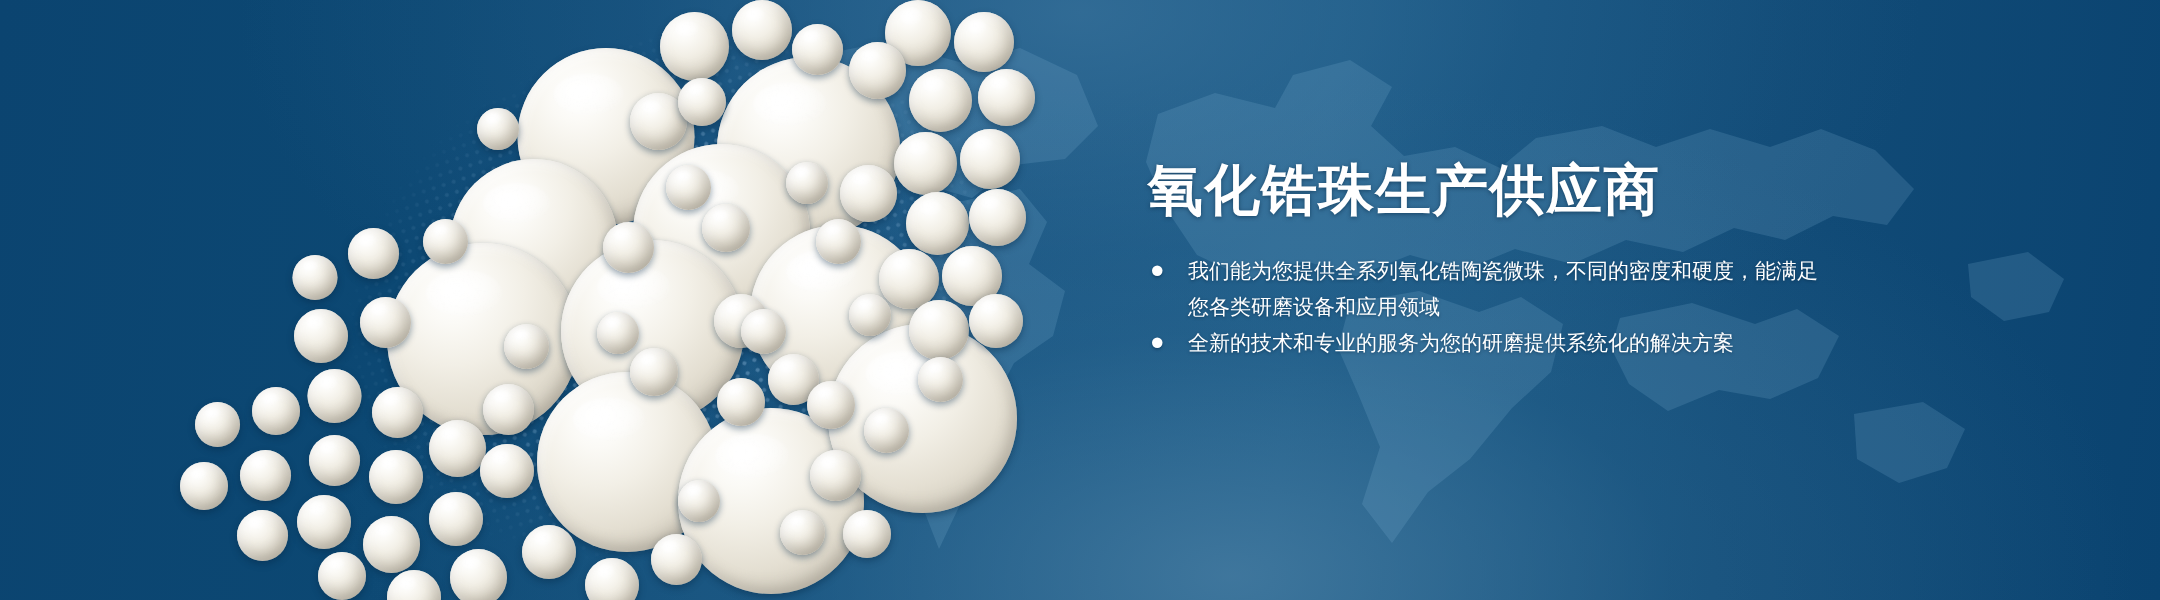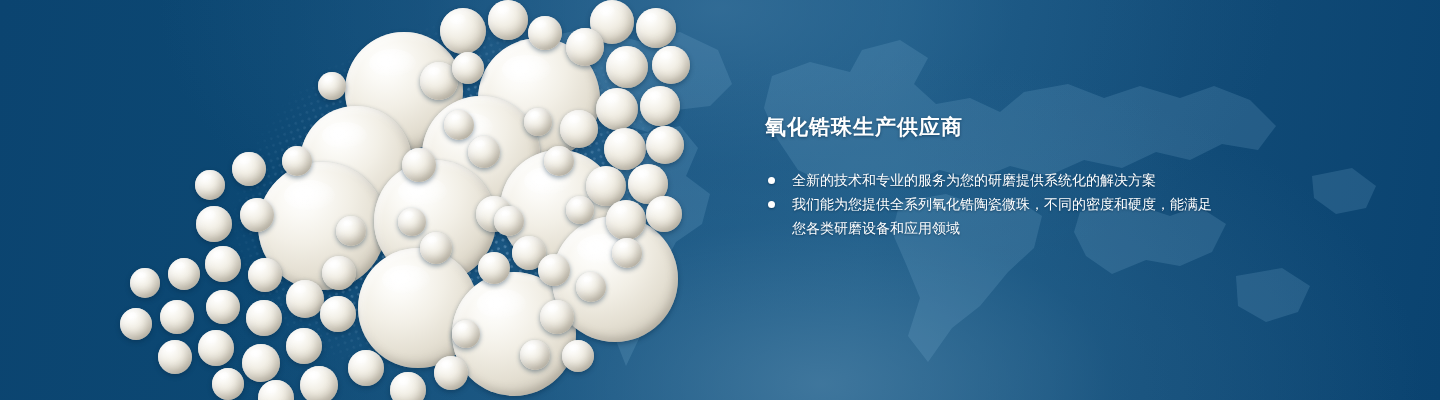--- a/index.html
+++ b/index.html
@@ -96,21 +96,21 @@
 
   
   .content {
     position: absolute;
     left: 765px;
     top: 108px;
     width: 460px;
   }
   .headline {
     color: #ffffff;
-    font-size: 21px;
+    font-size: 37px;
     font-weight: bold;
     line-height: 38px;
     letter-spacing: 1px;
     margin: 0 0 22px 0;
     text-shadow: 0 1px 3px rgba(3,32,58,0.55);
     white-space: nowrap;
   }
   .bullets {
     list-style: none;
     margin: 0;
@@ -239,22 +239,22 @@
     <div class="bead" style="left:566px;top:196px;width:28px;height:28px;"></div>
     <div class="bead" style="left:452px;top:320px;width:28px;height:28px;"></div>
     <div class="bead" style="left:612px;top:238px;width:30px;height:30px;"></div>
   </div>
 
   <div class="content">
     <h1 class="headline">氧化锆珠生产供应商</h1>
     <ul class="bullets">
       <li class="bullet">
         <span class="bullet-dot"></span>
-        <span>全新的技术和专业的服务为您的研磨提供系统化的解决方案</span>
+        <span>我们能为您提供全系列氧化锆陶瓷微珠，不同的密度和硬度，能满足您各类研磨设备和应用领域</span>
       </li>
       <li class="bullet">
         <span class="bullet-dot"></span>
-        <span>我们能为您提供全系列氧化锆陶瓷微珠，不同的密度和硬度，能满足您各类研磨设备和应用领域</span>
+        <span>全新的技术和专业的服务为您的研磨提供系统化的解决方案</span>
       </li>
     </ul>
   </div>
 
 </div>
 
 </body></html>

